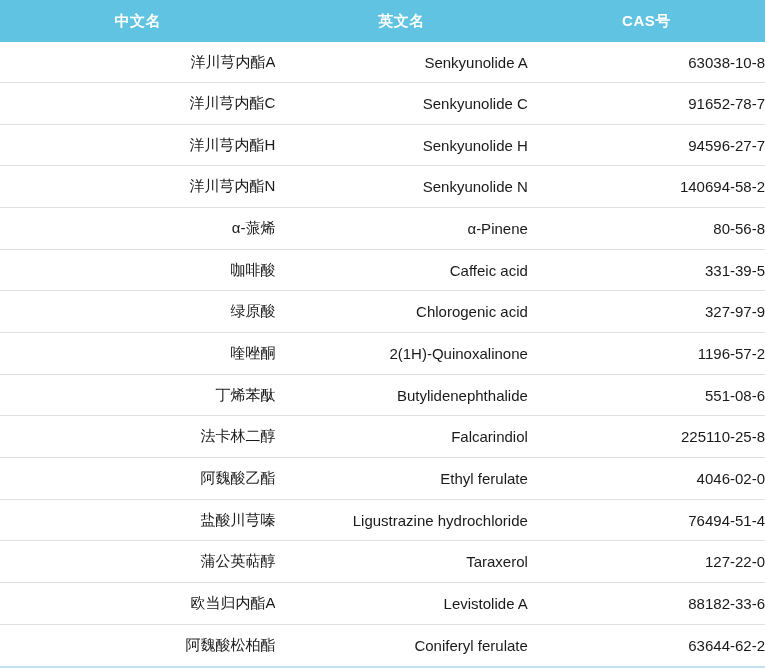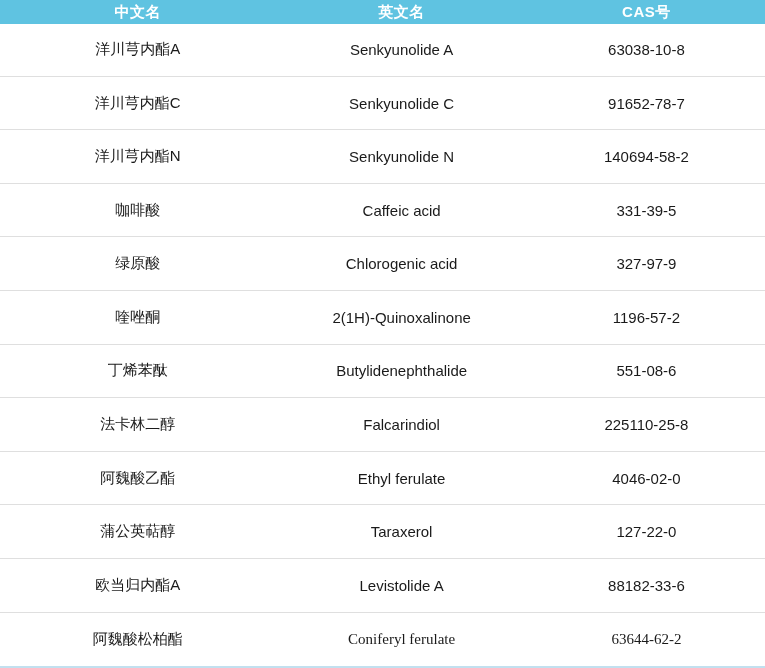--- a/index.html
+++ b/index.html
@@ -17,41 +17,40 @@
   }
   table.compound-table {
     width: 765px; height: 668px;
     border-collapse: collapse;
     table-layout: fixed;
   }
   .compound-table col.col-cn  { width: 36%; }
   .compound-table col.col-en  { width: 33%; }
   .compound-table col.col-cas { width: 31%; }
   .compound-table thead th {
-    height: 24px;
+    height: 42px;
     background: var(--header-bg);
     color: var(--header-text);
     font-size: 15px;
     font-weight: bold;
     text-align: center;
     vertical-align: middle;
     letter-spacing: 0.5px;
   }
   .compound-table tbody td {
-    text-align: center;
+    text-align: right;
     vertical-align: middle;
     font-size: 15px;
     color: var(--body-text);
     border-bottom: 1px solid var(--divider);
     white-space: nowrap;
     overflow: hidden;
   }
   .compound-table tbody tr:last-child td {
     border-bottom: 2px solid var(--bottom-border);
-    font-family: Liberation Serif, serif;
   }
 </style>
 </head>
 <body>
 
 <table class="compound-table">
   <colgroup>
     <col class="col-cn">
     <col class="col-en">
     <col class="col-cas">
@@ -68,23 +67,33 @@
         <td>洋川芎内酯A</td>
         <td>Senkyunolide A</td>
         <td>63038-10-8</td>
       </tr>
       <tr>
         <td>洋川芎内酯C</td>
         <td>Senkyunolide C</td>
         <td>91652-78-7</td>
       </tr>
       <tr>
+        <td>洋川芎内酯H</td>
+        <td>Senkyunolide H</td>
+        <td>94596-27-7</td>
+      </tr>
+      <tr>
         <td>洋川芎内酯N</td>
         <td>Senkyunolide N</td>
         <td>140694-58-2</td>
+      </tr>
+      <tr>
+        <td>α-蒎烯</td>
+        <td>α-Pinene</td>
+        <td>80-56-8</td>
       </tr>
       <tr>
         <td>咖啡酸</td>
         <td>Caffeic acid</td>
         <td>331-39-5</td>
       </tr>
       <tr>
         <td>绿原酸</td>
         <td>Chlorogenic acid</td>
         <td>327-97-9</td>
@@ -103,20 +112,25 @@
         <td>法卡林二醇</td>
         <td>Falcarindiol</td>
         <td>225110-25-8</td>
       </tr>
       <tr>
         <td>阿魏酸乙酯</td>
         <td>Ethyl ferulate</td>
         <td>4046-02-0</td>
       </tr>
       <tr>
+        <td>盐酸川芎嗪</td>
+        <td>Ligustrazine hydrochloride</td>
+        <td>76494-51-4</td>
+      </tr>
+      <tr>
         <td>蒲公英萜醇</td>
         <td>Taraxerol</td>
         <td>127-22-0</td>
       </tr>
       <tr>
         <td>欧当归内酯A</td>
         <td>Levistolide A</td>
         <td>88182-33-6</td>
       </tr>
       <tr>

